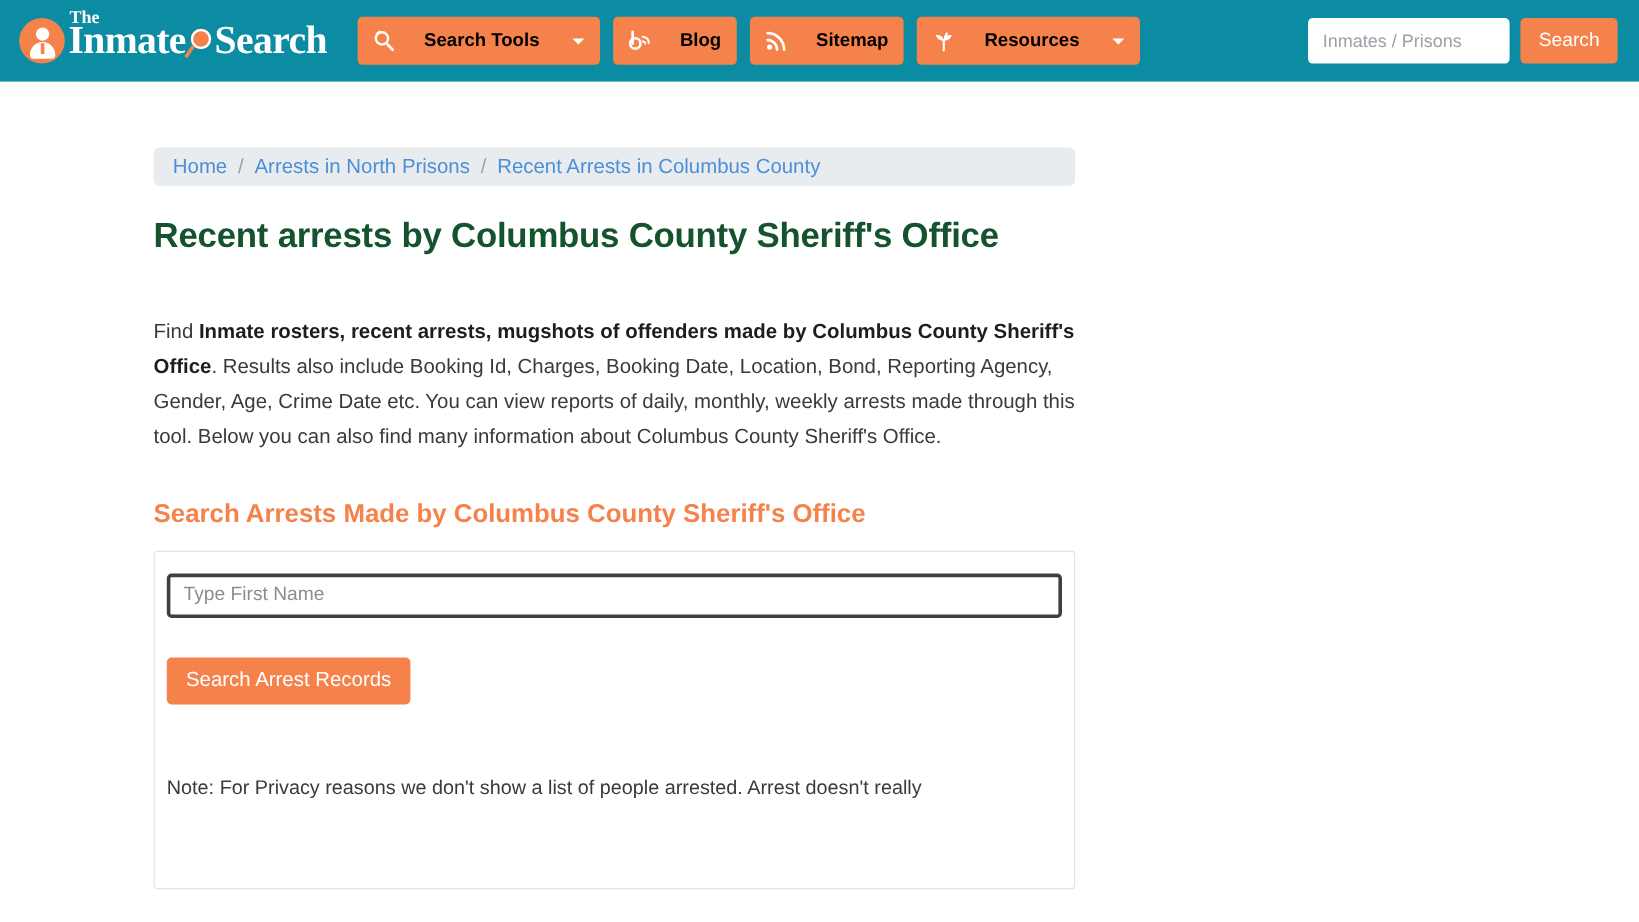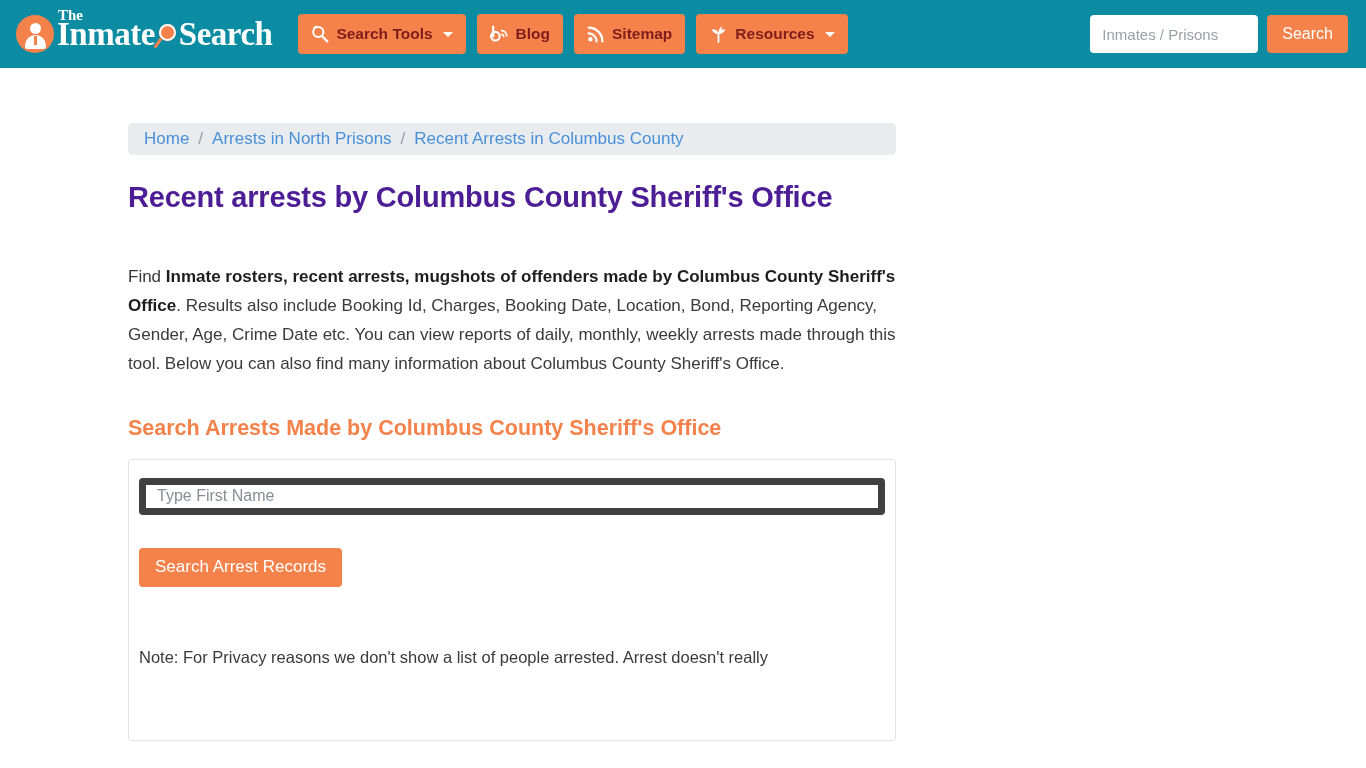--- a/index.html
+++ b/index.html
@@ -116,28 +116,28 @@
   }
 
   .nav {
     display: flex;
     align-items: center;
     gap: 11px;
     flex: 0 0 auto;
   }
   .nav-btn {
     background: #f5824a;
-    color: #7f1d1d;
+    color: #000000;
     border: none;
     border-radius: 4px;
     height: 40px;
     padding: 0 13px;
     display: flex;
     align-items: center;
-    gap: 7px;
+    gap: 24px;
     font-family: "Liberation Sans", sans-serif;
     font-size: 15.5px;
     font-weight: bold;
     cursor: pointer;
     white-space: nowrap;
   }
   .nav-btn .caret {
     width: 0; height: 0;
     border-left: 5px solid transparent;
     border-right: 5px solid transparent;
@@ -205,21 +205,21 @@
     cursor: pointer;
   }
   .breadcrumb .sep {
     color: #9aa0a6;
     padding: 0 9px;
   }
 
   .page-title {
     font-size: 29px;
     font-weight: bold;
-    color: #4c1d95;
+    color: #14532d;
     margin: 26px 0 0 0;
     letter-spacing: -0.2px;
   }
 
   .intro {
     margin-top: 48px;
     font-size: 17px;
     line-height: 29px;
     color: #3a3a3a;
   }
@@ -237,21 +237,21 @@
     border: 1px solid #e3e3e3;
     border-radius: 3px;
     background: #ffffff;
     padding: 18px 10px 20px 10px;
     min-height: 282px;
   }
   .form-input {
     display: block;
     width: 746px;
     height: 37px;
-    border: 7px solid #404040;
+    border: 3px solid #404040;
     border-radius: 4px;
     padding: 0 11px;
     font-family: "Liberation Sans", sans-serif;
     font-size: 16px;
     color: #333;
     outline: none;
     background: #fff;
   }
   .form-input::placeholder { color: #868e96; }
   .form-input + .form-input { margin-top: 30px; }

